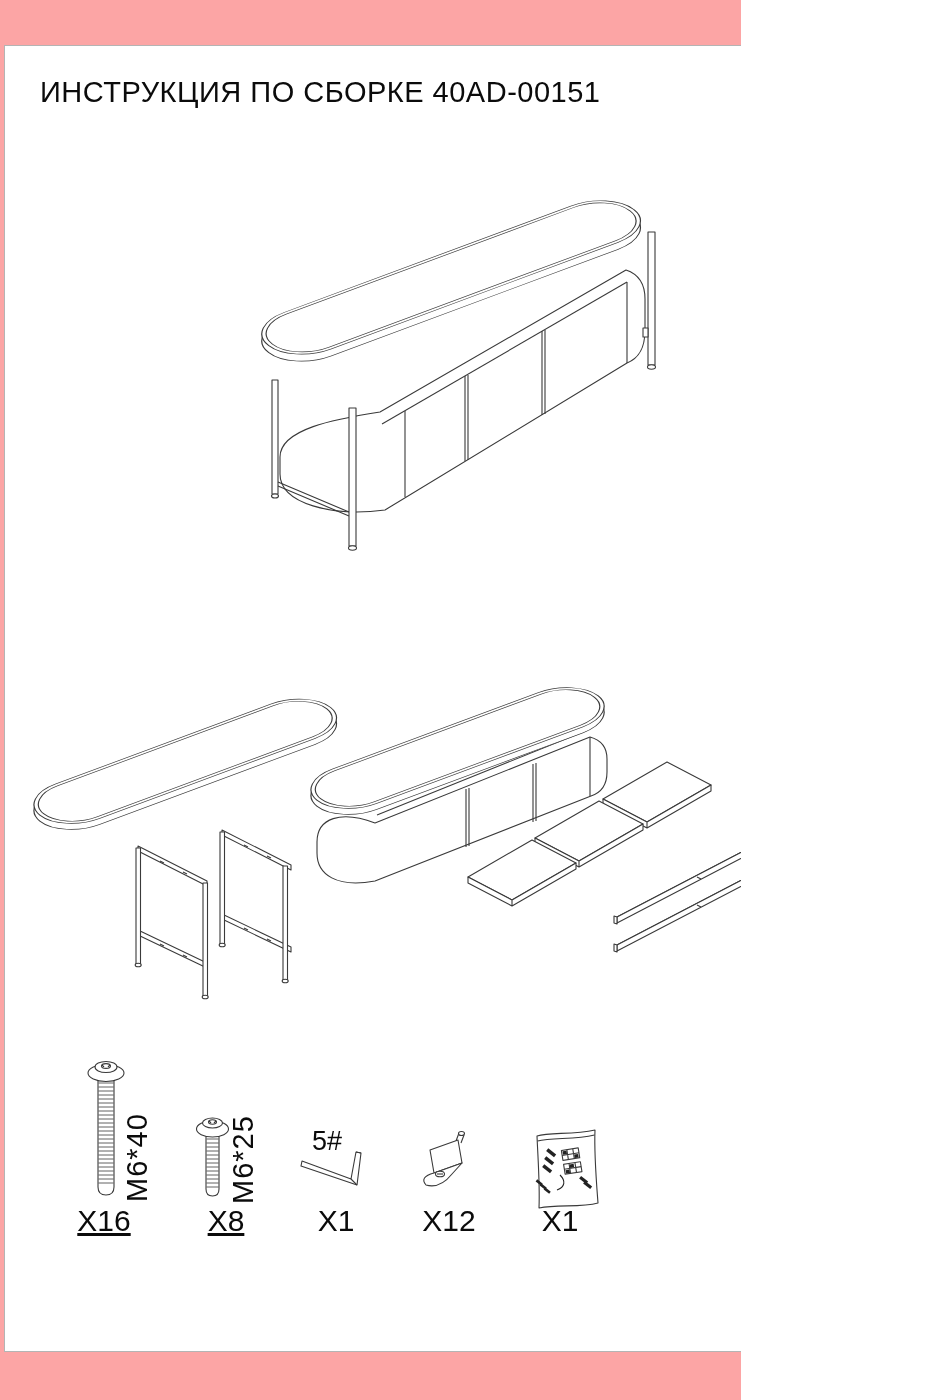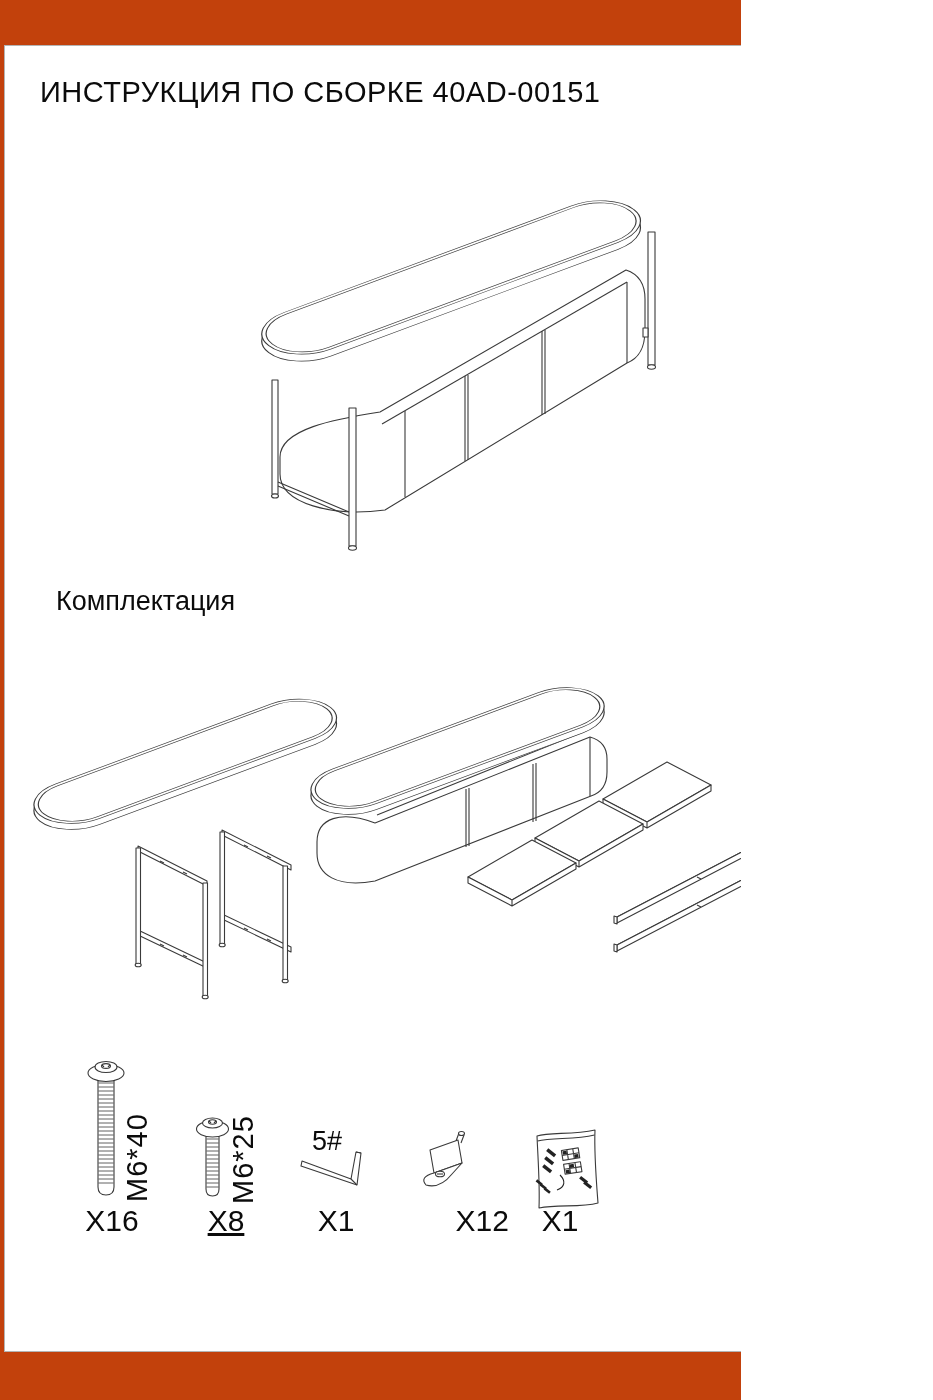--- a/index.html
+++ b/index.html
@@ -1,16 +1,16 @@
 <!DOCTYPE html>
 <html><head>
 <meta charset="utf-8">
 <style>
   html,body{margin:0;padding:0;background:#fff;}
-  .canvas{position:relative;width:741px;height:1400px;background:#c2410c;overflow:hidden;
+  .canvas{position:relative;width:741px;height:1400px;background:#fca5a5;overflow:hidden;
           font-family:"Liberation Sans", sans-serif;color:#000;}
   .page-border{position:absolute;left:4px;top:45px;width:921px;height:1305px;
                border:1px solid #b4b4b4;background:#ffffff;}
   .doc-title{position:absolute;left:40px;top:76px;font-size:29px;letter-spacing:0.5px;color:#0b0b0b;white-space:nowrap;}
   .section-heading{position:absolute;font-size:27px;color:#0b0b0b;white-space:nowrap;}
   .h-components{left:56px;top:586px;}
   .h-hardware{left:56px;top:1016px;}
   .abs{position:absolute;}
   .vlabel{position:absolute;writing-mode:vertical-rl;transform:rotate(180deg);
           font-size:29px;color:#0b0b0b;letter-spacing:1px;}
@@ -74,21 +74,20 @@
       <ellipse cx="20" cy="336" rx="3.5" ry="2"></ellipse>
       <path fill="none" d="M23,322 L94,352 M23,326 L94,356"></path>
       <rect x="94" y="248" width="7" height="138"></rect>
       <ellipse cx="97.5" cy="388" rx="4" ry="2.2"></ellipse>
       <rect x="393" y="72" width="7" height="133"></rect>
       <ellipse cx="396.5" cy="207" rx="4" ry="2.2"></ellipse>
       <rect x="388" y="168" width="5" height="9"></rect>
     </g>
   </svg>
 
-  <div class="section-heading h-components">Комплектация</div>
 
   <svg class="abs" style="left:25px;top:645px;" width="870" height="365" viewBox="0 0 870 365" fill="none" stroke="#3a3a3a" stroke-width="1.1" stroke-linejoin="round">
 
     <g>
       <g transform="translate(0,6)">
           <g transform="matrix(0.937,-0.348,0.55,0.43,-7,153)">
         <rect width="310" height="80" rx="40" ry="40" fill="#ffffff"></rect>
           </g>
         </g>
       <g transform="matrix(0.937,-0.348,0.55,0.43,-7,153)">
@@ -227,18 +226,18 @@
         <rect x="504" y="114" width="4" height="3.5" fill="#222222" stroke="none"></rect>
       </g>
       <path stroke="#222222" d="M500,120 C506,126 505,132 497,135"></path>
     </g>
   </svg>
 
   <div class="vlabel" style="left:121px;top:1106px;height:96px;">M6*40</div>
   <div class="vlabel" style="left:227px;top:1108px;height:96px;">M6*25</div>
   <div class="hlabel" style="left:312px;top:1126px;">5#</div>
 
-  <div class="qty" style="left:52px;">X16</div>
+  <div class="qty" style="left:44px;text-decoration:underline;">X16</div>
   <div class="qty" style="left:166px;text-decoration:underline;">X8</div>
   <div class="qty" style="left:276px;">X1</div>
-  <div class="qty" style="left:389px;text-align:right;">X12</div>
+  <div class="qty" style="left:389px;">X12</div>
   <div class="qty" style="left:500px;">X1</div>
 </div>
 
 </body></html>

